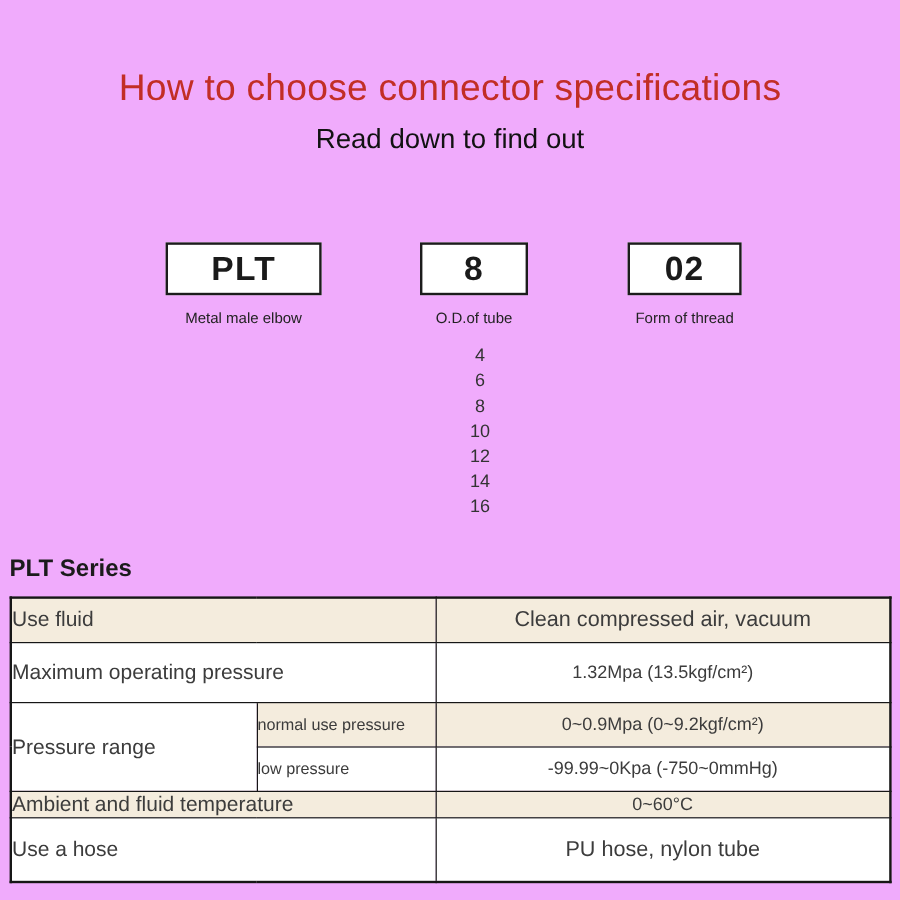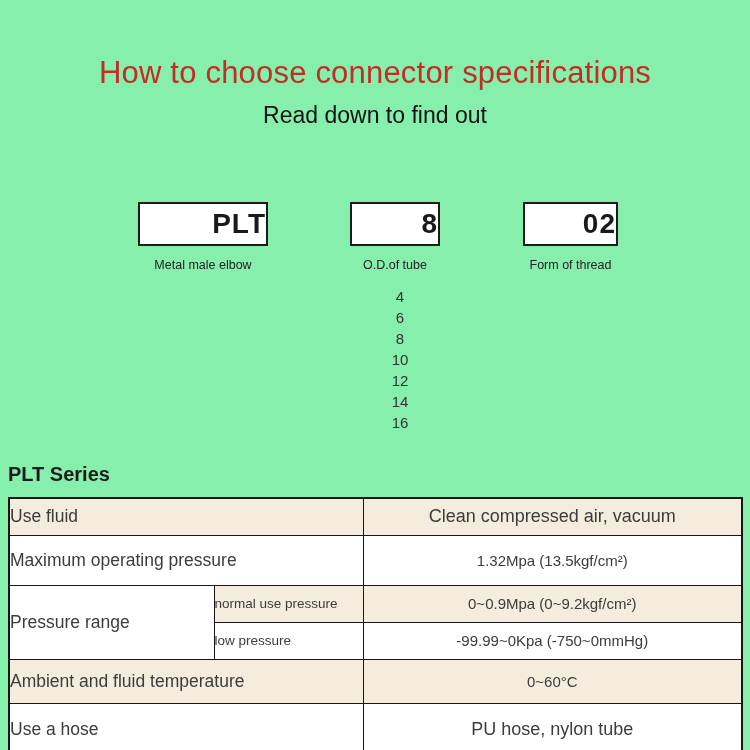--- a/index.html
+++ b/index.html
@@ -1,20 +1,20 @@
 <!DOCTYPE html>
 <html style="--title-red: #c22e26; --row-beige: #f4ecdd; --table-border: #161616; --text-dark: #3c3c3c;"><head>
 <meta charset="utf-8">
 <style>
   html, body { margin: 0; padding: 0; background: #ffffff; }
   .page {
     position: relative;
     width: 750px;
     height: 750px;
-    background: #86efac;
+    background: #f0abfc;
     font-family: "Liberation Sans", sans-serif;
     overflow: hidden;
   }
   .title {
     position: absolute;
     top: 55px; left: 0; width: 750px;
     text-align: center;
     font-size: 31px;
     font-weight: 400;
     color: var(--title-red, #c22e26);
@@ -28,21 +28,21 @@
     color: #121212;
   }
   .code-box {
     position: absolute;
     top: 202px;
     height: 44px;
     border: 2px solid #1c1c1c;
     background: #ffffff;
     display: flex;
     align-items: center;
-    justify-content: flex-end;
+    justify-content: center;
     font-size: 28px;
     font-weight: 700;
     color: #1a1a1a;
     letter-spacing: 1px;
     box-sizing: border-box;
   }
   .box-plt   { left: 138px; width: 130px; }
   .box-tube  { left: 350px; width: 90px;  }
   .box-thread{ left: 523px; width: 95px;  }
   .box-label {
@@ -91,21 +91,21 @@
   table.spec td.beige { background: var(--row-beige, #f4ecdd); }
   td.lbl  { padding-left: 18px; font-size: 17.5px; text-align: left; }
   td.sub  { font-size: 13.5px; color: #454545; }
   td.val  { text-align: center; }
   td.v-lg { font-size: 18px; text-align: center; }
   td.v-md { font-size: 15px; }
   tr.r1 { height: 37px; }
   tr.r2 { height: 50px; }
   tr.r3 { height: 37px; }
   tr.r4 { height: 37px; }
-  tr.r5 { height: 44px; }
+  tr.r5 { height: 22px; }
   tr.r6 { height: 54px; margin-left: 48px; }
 </style>
 </head>
 <body>
 
 <div class="page">
 
   <div class="title">How to choose connector specifications</div>
   <div class="subtitle">Read down to find out</div>
 

